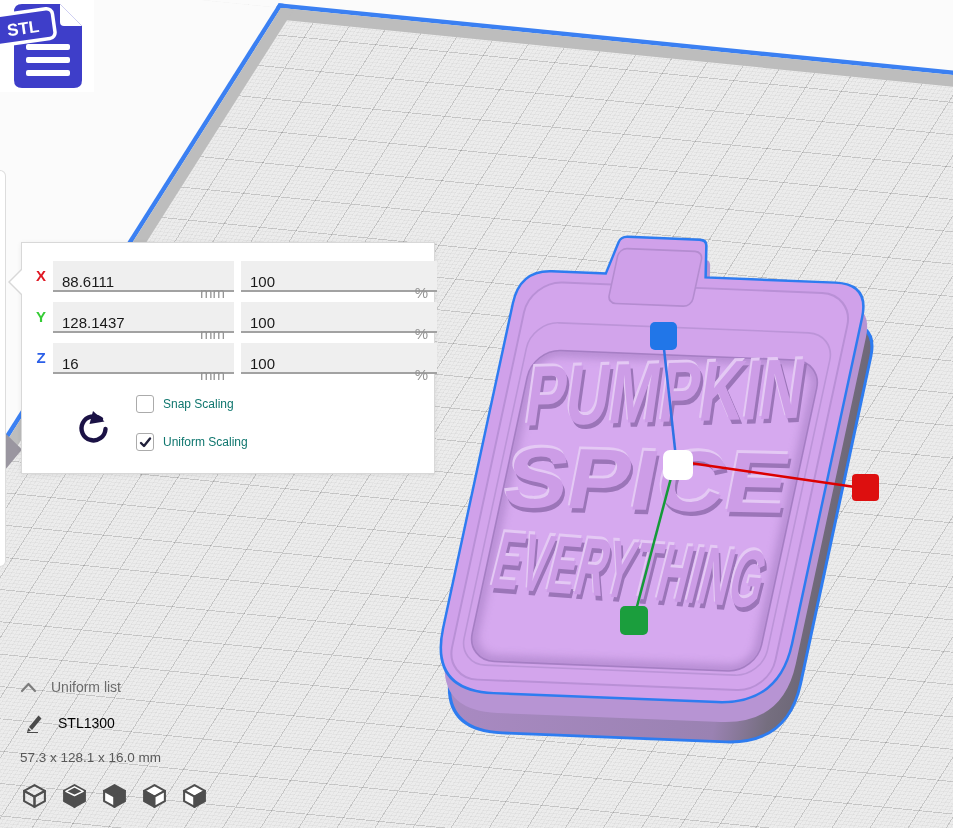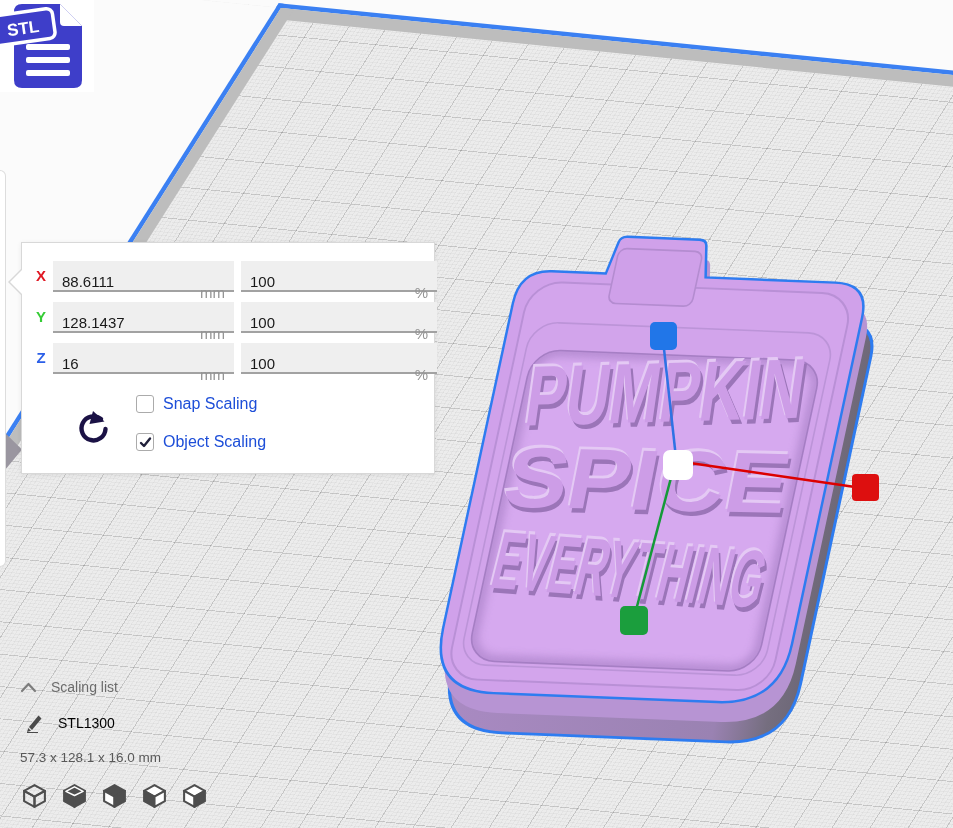--- a/index.html
+++ b/index.html
@@ -71,21 +71,21 @@
   .row-x { top:18px; } .row-y { top:59px; } .row-z { top:100px; }
 
   .reset-btn { position:absolute; left:50px; top:166px; width:40px; height:40px; background:none; border:none; cursor:pointer; }
 
   .cb-row { position:absolute; left:114px; height:18px; display:flex; align-items:center; gap:9px; }
   .cb-snap { top:152px; } .cb-uniform { top:190px; }
   .checkbox {
     width:18px; height:18px; background:#fff; border:1px solid #ababab; border-radius:3px;
     display:flex; align-items:center; justify-content:center; flex:0 0 auto;
   }
-  .cb-label { font-size:16px; color:#1d4ed8; white-space:nowrap; }
+  .cb-label { font-size:12px; color:#0f766e; white-space:nowrap; }
 
   
   .toolbar-sliver {
     position:absolute; left:0; top:170px; width:6px; height:397px;
     background:#ffffff; border:1px solid #dddddd; border-left:none;
     border-radius:0 6px 6px 0;
   }
 
   
   .bottom-left { position:absolute; left:0; top:670px; width:260px; height:158px; }
@@ -219,30 +219,30 @@
     <div class="cb-row cb-snap">
       <span class="checkbox"></span>
       <span class="cb-label">Snap Scaling</span>
     </div>
     <div class="cb-row cb-uniform">
       <span class="checkbox">
         <svg width="13" height="13" viewBox="0 0 13 13">
           <path d="M2 7 L5 10 L11 2.5" fill="none" stroke="#20203a" stroke-width="2.4" stroke-linecap="round" stroke-linejoin="round"></path>
         </svg>
       </span>
-      <span class="cb-label">Object Scaling</span>
+      <span class="cb-label">Uniform Scaling</span>
     </div>
   </div>
 
   <div class="bottom-left">
     <div class="bl-item obj-header">
       <svg width="17" height="11" viewBox="0 0 17 11">
         <polyline points="2,9 8.5,2 15,9" fill="none" stroke="#7d7d7d" stroke-width="2.2" stroke-linecap="round" stroke-linejoin="round"></polyline>
       </svg>
-      <span class="obj-title">Scaling list</span>
+      <span class="obj-title">Uniform list</span>
     </div>
     <div class="bl-item obj-row">
       <svg width="20" height="20" viewBox="0 0 20 20">
         <path d="M5 14 L14.5 2.5 L17.5 5.5 L8 17 Z" fill="#4a4a4a"></path>
         <path d="M4.3 15 L7 17.8 L3 19 Z" fill="#4a4a4a"></path>
         <rect x="3" y="19" width="11" height="1.8" fill="#4a4a4a"></rect>
       </svg>
       <span class="obj-name">STL1300</span>
     </div>
     <div class="bl-item obj-dims">57.3 x 128.1 x 16.0 mm</div>

